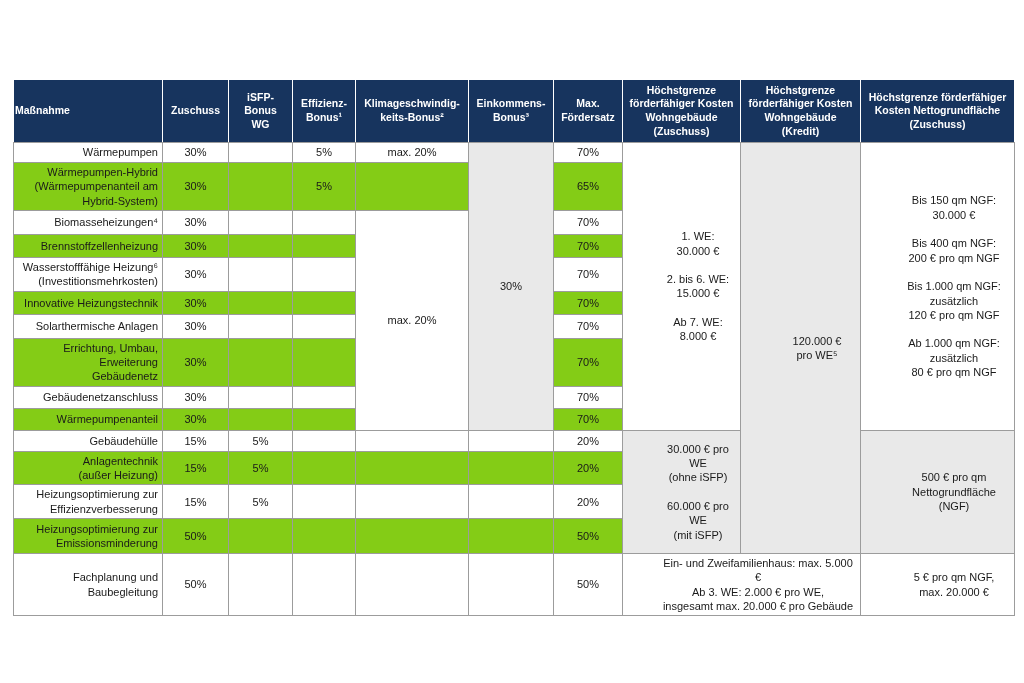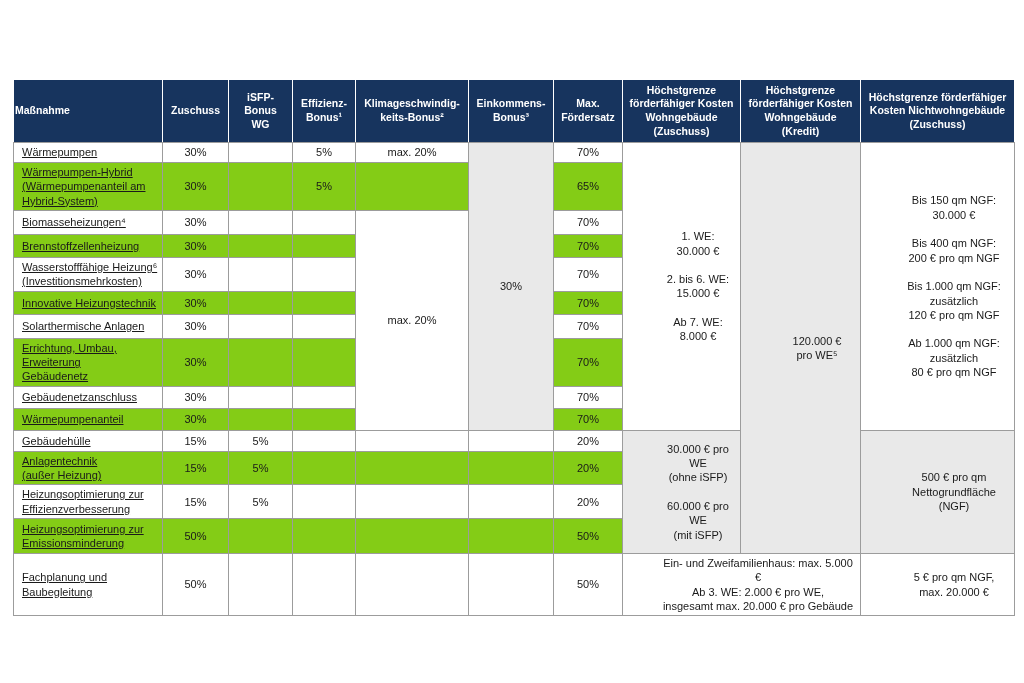--- a/index.html
+++ b/index.html
@@ -7,21 +7,21 @@
           font-family:"Liberation Sans","DejaVu Sans",sans-serif;color:#1a1a1a;}
   table.foerder{position:absolute;left:13px;top:79px;width:1001px;
           border-collapse:collapse;table-layout:fixed;}
   th{background:#17345e;color:#ffffff;font-size:10.5px;font-weight:bold;
      text-align:center;vertical-align:middle;border:1px solid #ffffff;
      border-bottom:1px solid #9c9c9c;white-space:pre-line;padding:2px 1px;line-height:1.3;}
   th.h-left{text-align:left;}
   td{border:1px solid #9c9c9c;font-size:11px;text-align:center;vertical-align:middle;
      padding:2px 3px;line-height:1.3;background:#ffffff;}
   tr.alt td{background:#84cc16;}
-  td.c-name{text-align:left;padding-left:8px;padding-right:4px;white-space:pre-line;text-decoration:underline;}
+  td.c-name{text-align:right;padding-left:8px;padding-right:4px;white-space:pre-line;}
   td.cw{background:#ffffff !important;}
   td.cg{background:#e9e9e9 !important;}
   td.pre{white-space:pre-line;padding-left:36px;}
   tr.hrow{height:63px;}
   tr.r1{height:20px;} tr.r2{height:45px;} tr.r3{height:24px;} tr.r4{height:23px;}
   tr.r5{height:34px;} tr.r6{height:23px;} tr.r7{height:24px;} tr.r8{height:46px;}
   tr.r9{height:22px;} tr.r10{height:22px;} tr.r11{height:21px;} tr.r12{height:33px;}
   tr.r13{height:33px;} tr.r14{height:35px;} tr.r15{height:47px;}
 </style>
 </head>
@@ -58,21 +58,21 @@
 Fördersatz</th>
       <th>Höchstgrenze
 förderfähiger Kosten
 Wohngebäude
 (Zuschuss)</th>
       <th>Höchstgrenze
 förderfähiger Kosten
 Wohngebäude
 (Kredit)</th>
       <th>Höchstgrenze förderfähiger
-Kosten Nichtwohngebäude
+Kosten Nettogrundfläche
 (Zuschuss)</th>
     </tr>
 
     <tr class="r1">
       <td class="c-name">Wärmepumpen</td>
       <td>30%</td>
       <td></td>
       <td>5%</td>
       <td>max. 20%</td>
       <td rowspan="10" class="cg">30%</td>

